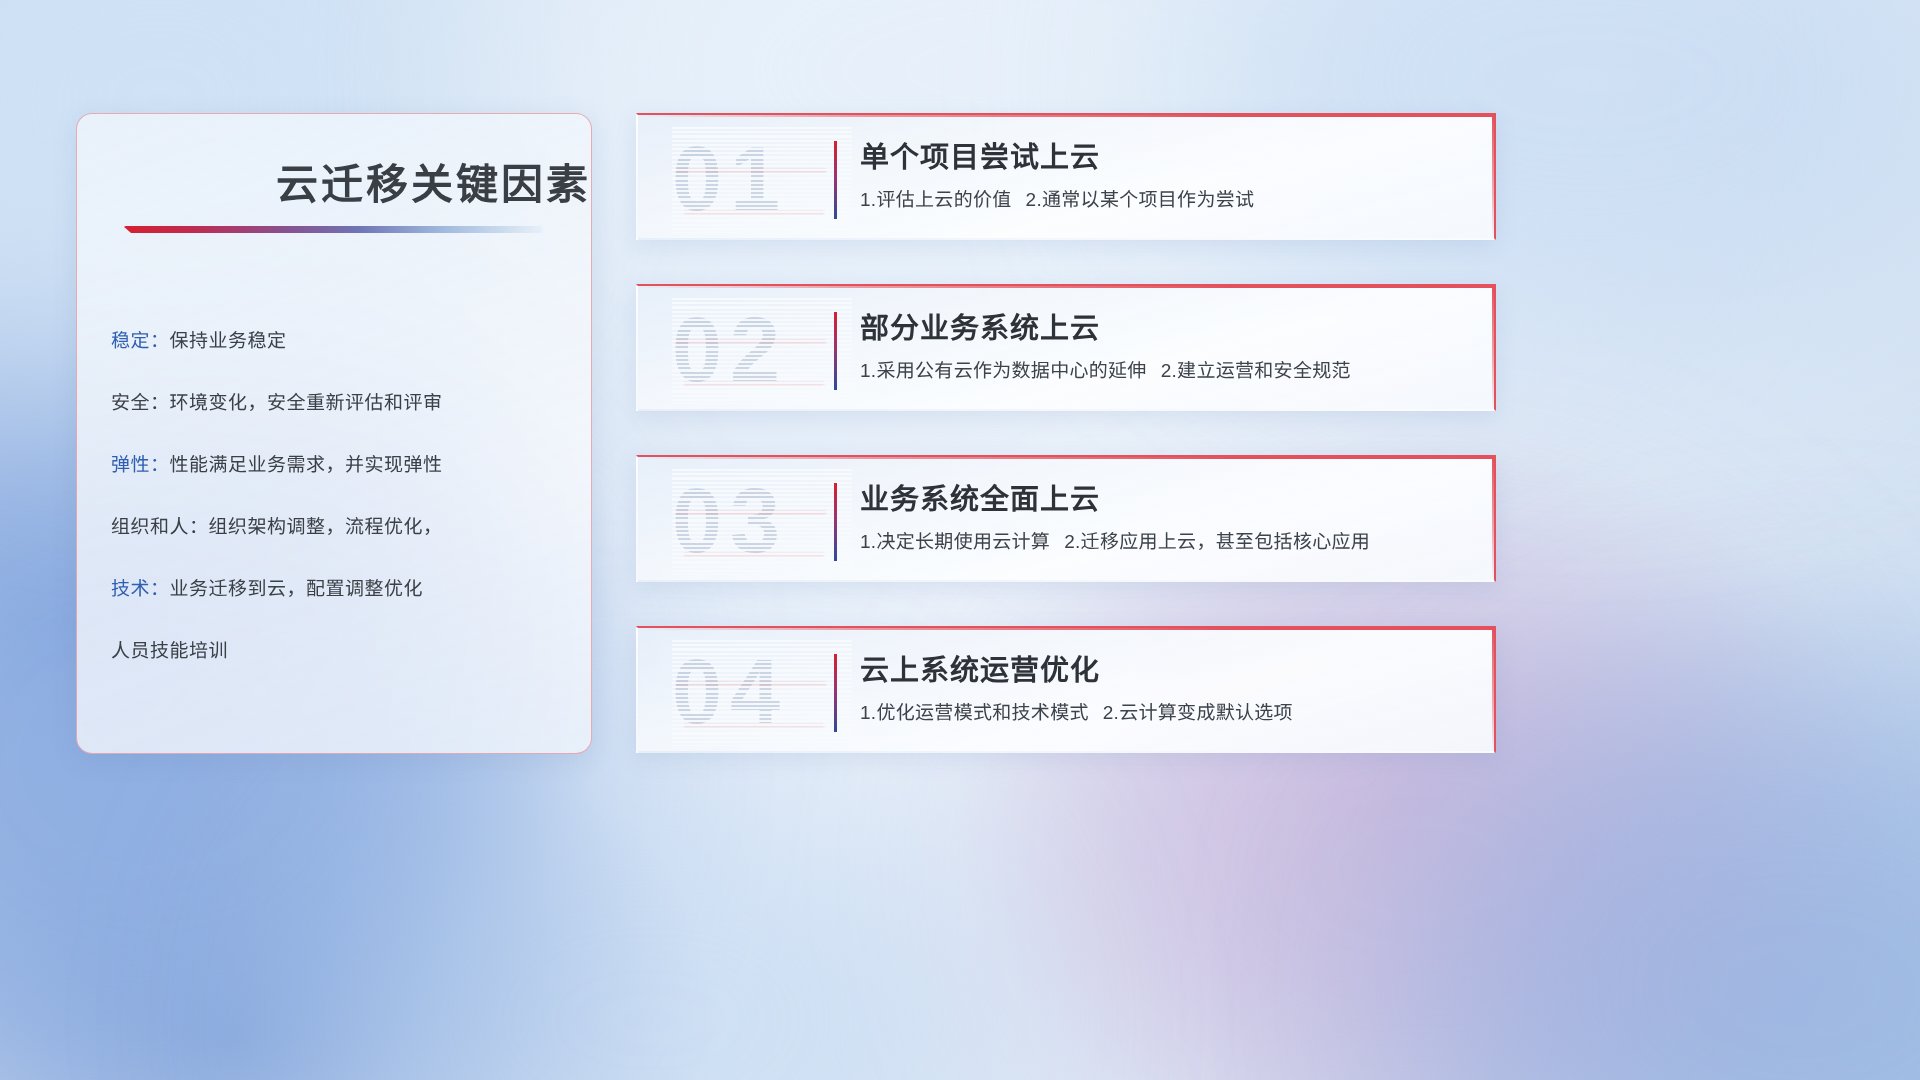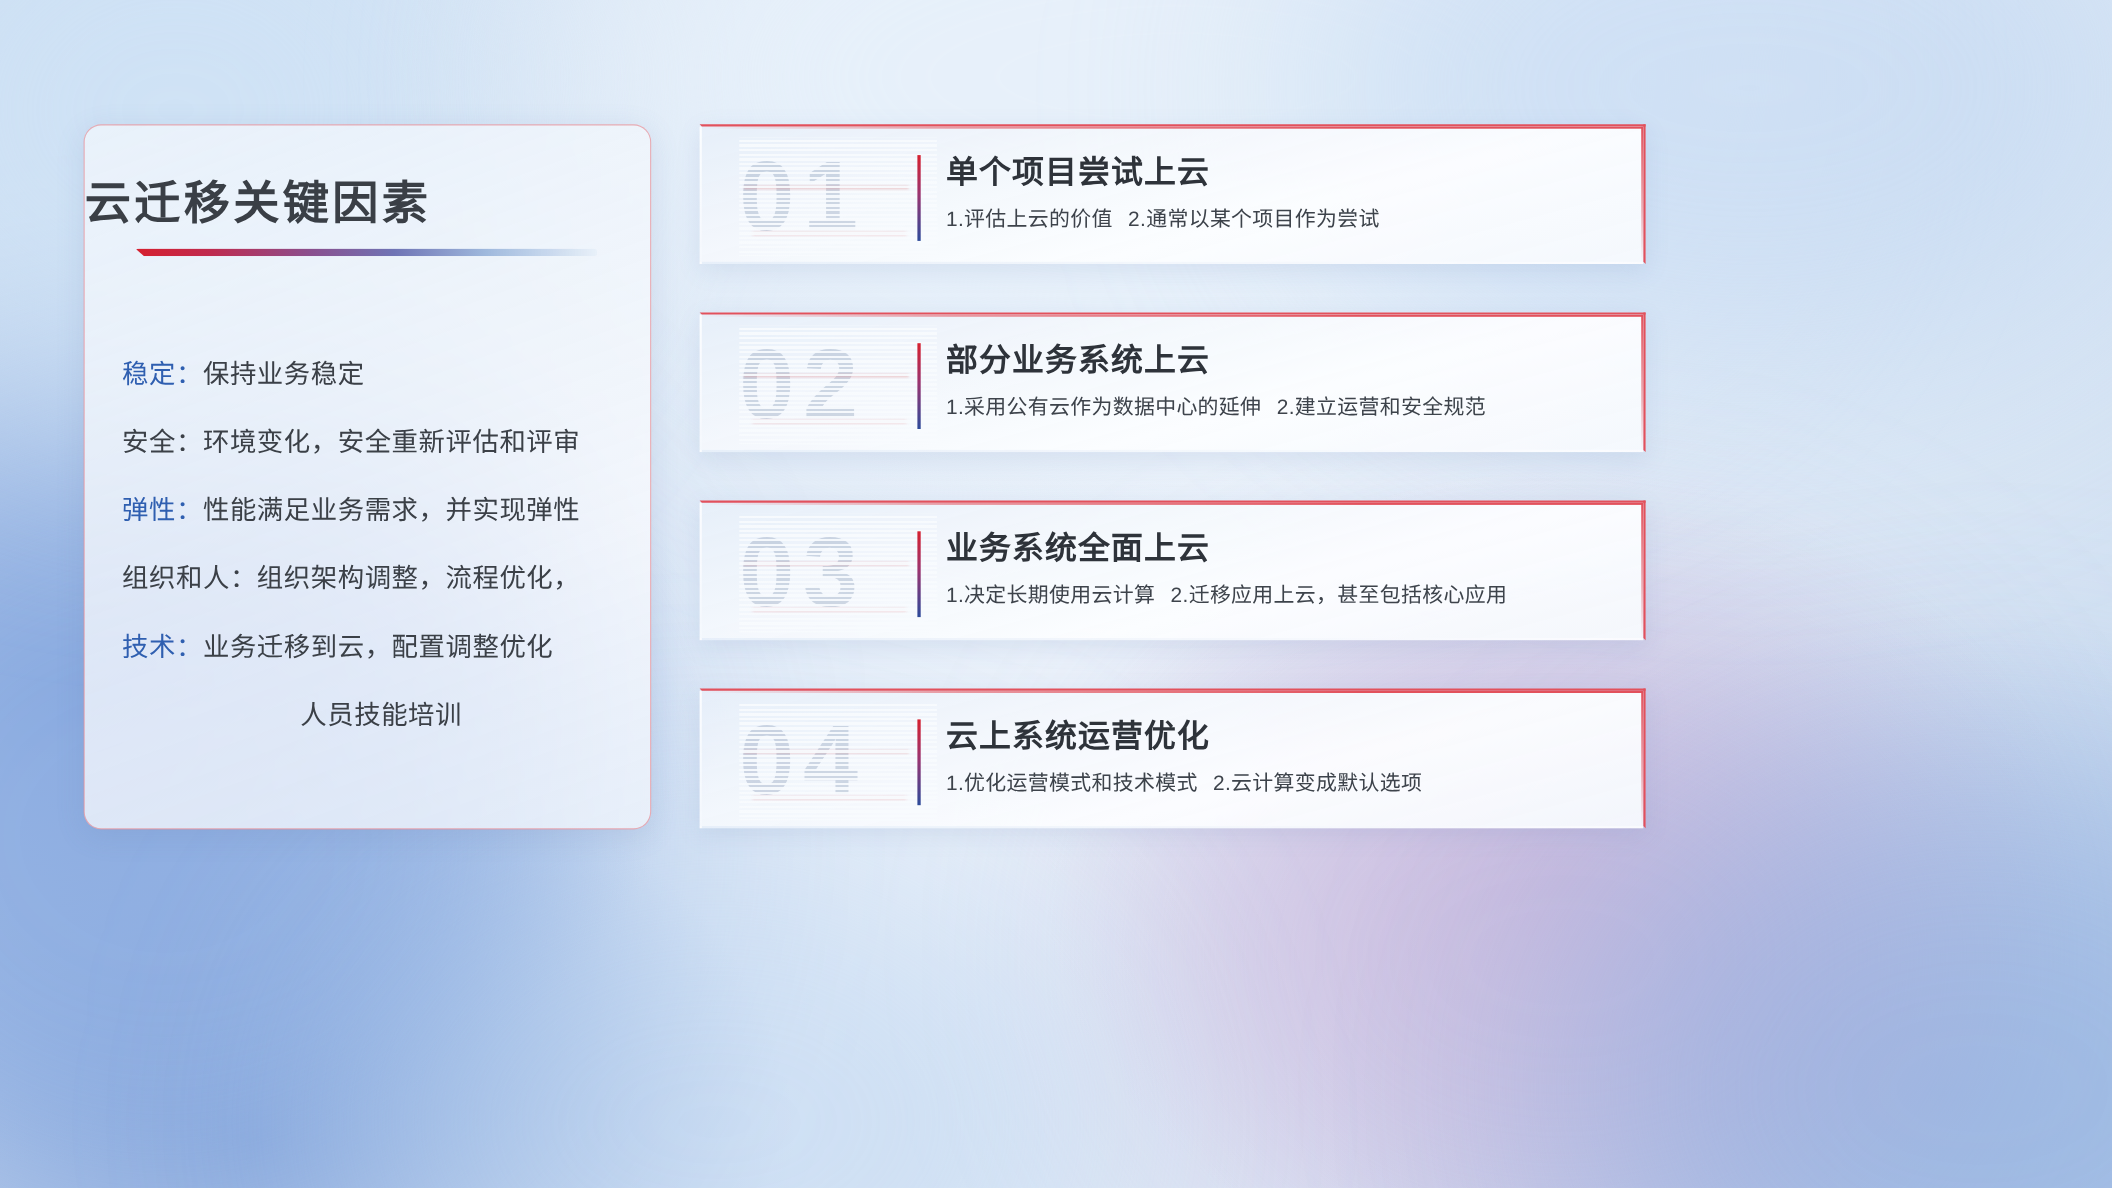--- a/index.html
+++ b/index.html
@@ -63,21 +63,21 @@
     box-shadow: 0 6px 26px rgba(90,120,170,0.14);
     backdrop-filter: blur(3px);
     box-sizing: border-box;
   }
 
   .left-title {
     position: absolute;
     left: 0;
     right: 0;
     top: 36px;
-    text-align: left;
+    text-align: right;
     font-size: 42px;
     font-weight: 700;
     letter-spacing: 3px;
     color: #3a3f46;
   }
 
   .title-rule {
     position: absolute;
     left: 46px;
     top: 112px;
@@ -94,31 +94,31 @@
     clip-path: polygon(0 0, 100% 0, 100% 100%, 8px 100%);
   }
 
   .factor-list {
     position: absolute;
     left: 34px;
     right: 20px;
     top: 196px;
   }
   .factor-row {
-    font-size: 24px;
+    font-size: 19px;
     line-height: 62px;
     color: #3b4047;
     white-space: nowrap;
     letter-spacing: 0.5px;
   }
   .factor-row .k { font-weight: 400; }
   .factor-row.accent .k { color: #2f5fb0; }
   .factor-row.plain  .k { color: #3b4047; }
   .factor-row .v { color: #3b4047; }
-  .factor-row.cont { margin-left: 11px; text-align: center; }
+  .factor-row.cont { margin-left: 0; }
 
   
   .cards {
     position: absolute;
     left: 636px;
     top: 113px;
     width: 860px;
   }
 
   .card {

